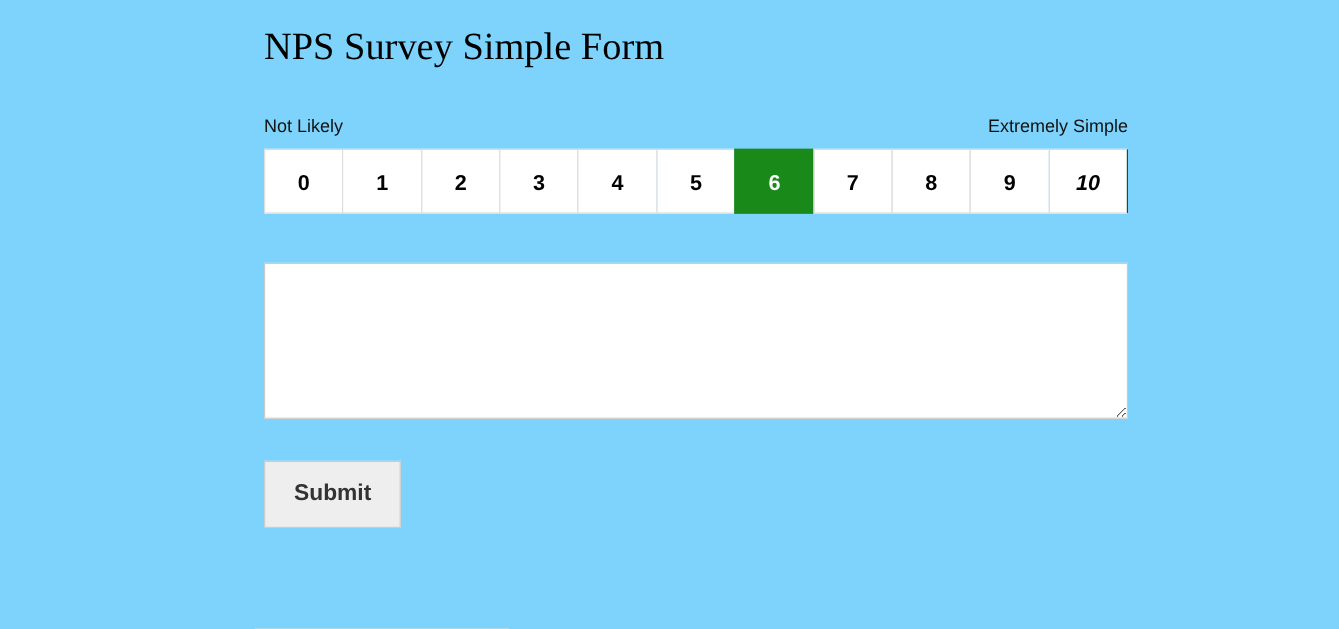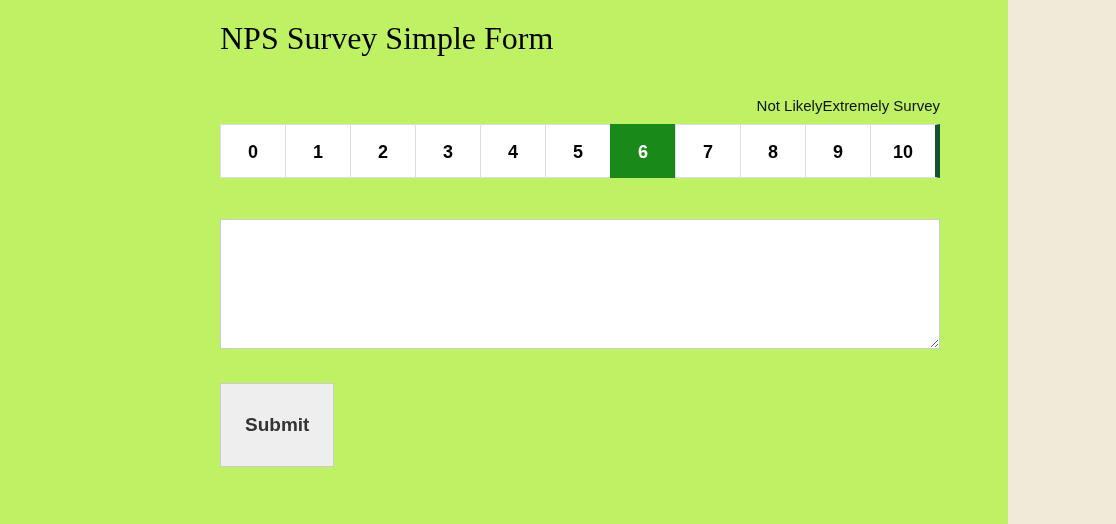--- a/index.html
+++ b/index.html
@@ -3,23 +3,23 @@
 <meta charset="utf-8">
 <style>
   html, body {
     margin: 0;
     padding: 0;
     background: #f2ead9;
     font-family: Arial, Helvetica, sans-serif;
     color: #000;
   }
   .page {
-    width: 1008px;
+    width: 1116px;
     min-height: 524px;
-    background: #bef264;
+    background: #7dd3fc;
     position: relative;
     padding-top: 20px;
     box-sizing: border-box;
   }
   .container {
     width: 720px;
     margin-left: 220px;
   }
   .title {
     font-family: Georgia, "Times New Roman", serif;
@@ -36,21 +36,21 @@
     margin: 0 0 20px 0;
   }
   .required {
     color: #d42a2a;
     font-family: Arial, sans-serif;
     font-size: 15px;
     margin-left: 2px;
   }
   .scale-labels {
     display: flex;
-    justify-content: flex-end;
+    justify-content: space-between;
     font-family: Arial, sans-serif;
     font-size: 15px;
     color: #111;
     margin-bottom: 10px;
   }
   .scale {
     display: flex;
     width: 100%;
     margin-bottom: 35px;
   }
@@ -63,21 +63,22 @@
     font-family: Arial, sans-serif;
     font-size: 18px;
     font-weight: 700;
     color: #000;
     line-height: 54px;
     height: 54px;
     box-sizing: border-box;
     cursor: pointer;
   }
   .scale-item:last-child {
-    border-right: 5px solid #14532d;
+    border-right: 1px solid #14532d;
+    font-style: italic;
   }
   .scale-item.selected {
     background: #198a19;
     color: #fff;
     border-color: #198a19;
   }
   .textarea {
     width: 100%;
     height: 130px;
     background: #fff;
@@ -90,36 +91,36 @@
     margin-top: 6px;
     margin-bottom: 30px;
   }
   .submit-btn {
     font-family: Arial, sans-serif;
     font-size: 19px;
     font-weight: 700;
     color: #333;
     background: #eee;
     border: 1px solid #ccc;
-    padding: 30px 24px;
+    padding: 16px 24px;
     cursor: pointer;
   }
 </style>
 </head>
 <body>
 
 <div class="page">
   <div class="container">
 
     <h1 class="title">NPS Survey Simple Form</h1>
 
 
     <div class="scale-labels">
       <span>Not Likely</span>
-      <span>Extremely Survey</span>
+      <span>Extremely Simple</span>
     </div>
 
     <div class="scale" id="scale">
         <div class="scale-item">0</div>
         <div class="scale-item">1</div>
         <div class="scale-item">2</div>
         <div class="scale-item">3</div>
         <div class="scale-item">4</div>
         <div class="scale-item">5</div>
         <div class="scale-item selected">6</div>

